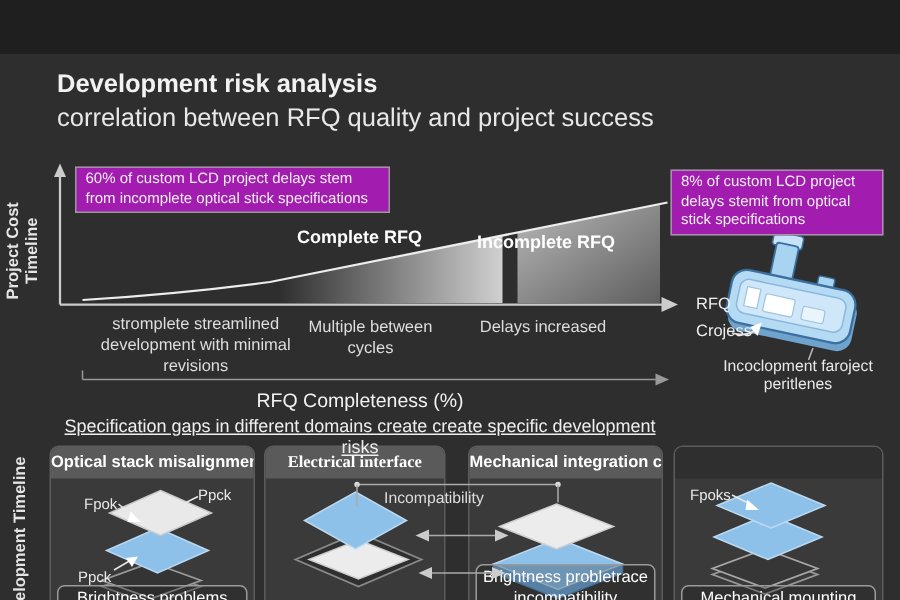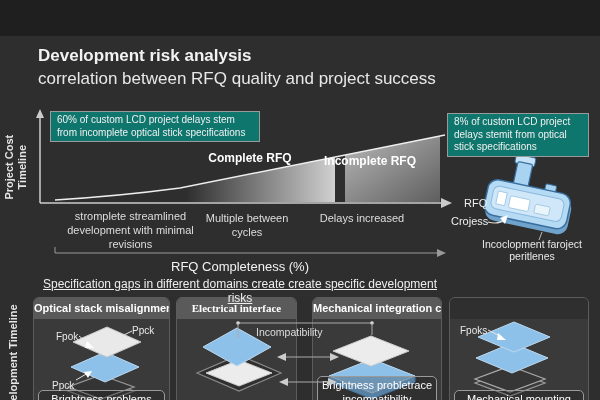--- a/index.html
+++ b/index.html
@@ -4,45 +4,45 @@
 <style>
   html,body{margin:0;padding:0;background:#1f1f1f;}
   #stage{position:relative;width:600px;height:400px;background:#2e2e2e;overflow:hidden;
          font-family:"Liberation Sans",sans-serif;color:#eaeaea;margin-top:36px;}
   .abs{position:absolute;}
   .txt{z-index:6;}
   
   .title-h{left:38px;top:10px;font-size:17px;font-weight:bold;color:#f2f2f2;}
   .title-s{left:38px;top:33px;font-size:17px;font-weight:400;color:#e8e8e8;}
   
-  .callout{background:#0f766e;border:1px solid #9a9a9a;color:#f0f0f0;font-size:10px;
+  .callout{background:#a21caf;border:1px solid #9a9a9a;color:#f0f0f0;font-size:10px;
            line-height:1.25;padding:2px 6px;z-index:6;}
   .callout-left{left:50px;top:75px;width:196px;}
   .callout-right{left:447px;top:77px;width:128px;}
   
   .rot{transform:rotate(-90deg);transform-origin:center;text-align:center;font-weight:bold;
        font-size:11px;color:#e5e5e5;line-height:1.2;}
   .yax1{left:-29px;top:118px;width:90px;}
   .yax2{left:-56px;top:320px;width:140px;}
   
-  .zone{font-size:12px;font-weight:bold;color:#fff;text-align:center;}
+  .zone{font-size:12px;font-weight:bold;color:#fff;text-align:left;}
   .zone-c{left:198px;top:115px;width:104px;}
   .zone-i{left:318px;top:118px;width:104px;}
   
   .stage{font-size:11px;color:#dedede;text-align:center;line-height:1.25;}
   .stage1{left:48px;top:174px;width:165px;}
   .stage2{left:192px;top:176px;width:110px;}
   .stage3{left:317px;top:176px;width:90px;}
   .xlabel{left:140px;top:223px;width:200px;text-align:center;font-size:13px;font-weight:normal;color:#f2f2f2;}
   .subtitle{left:30px;top:241px;width:420px;text-align:center;font-size:12px;color:#eee;
             text-decoration:underline;}
   
   .devlbl{font-size:11px;color:#efefef;}
   .dev-rfq{left:464px;top:161px;}
-  .dev-cro{left:451px;top:179px;text-align:center;}
+  .dev-cro{left:464px;top:179px;text-align:center;}
   .dev-cap{left:471px;top:202px;width:122px;text-align:center;font-size:10.5px;color:#e8e8e8;line-height:1.15;}
   .incomp{left:256px;top:290px;font-size:10.5px;color:#ddd;}
   
   .panel{position:absolute;top:261px;height:130px;background:#3a3a3a;border:1px solid #5c5c5c;
          border-radius:6px;box-sizing:border-box;z-index:1;}
   .p1{left:33px;width:137px;}
   .p2{left:176px;width:121px;font-family:Liberation Serif, serif;}
   .p3{left:312px;width:130px;}
   .p4{left:449px;width:140px;}
   .phead{position:absolute;left:0;right:0;top:0;height:21px;background:#5a5a5a;

